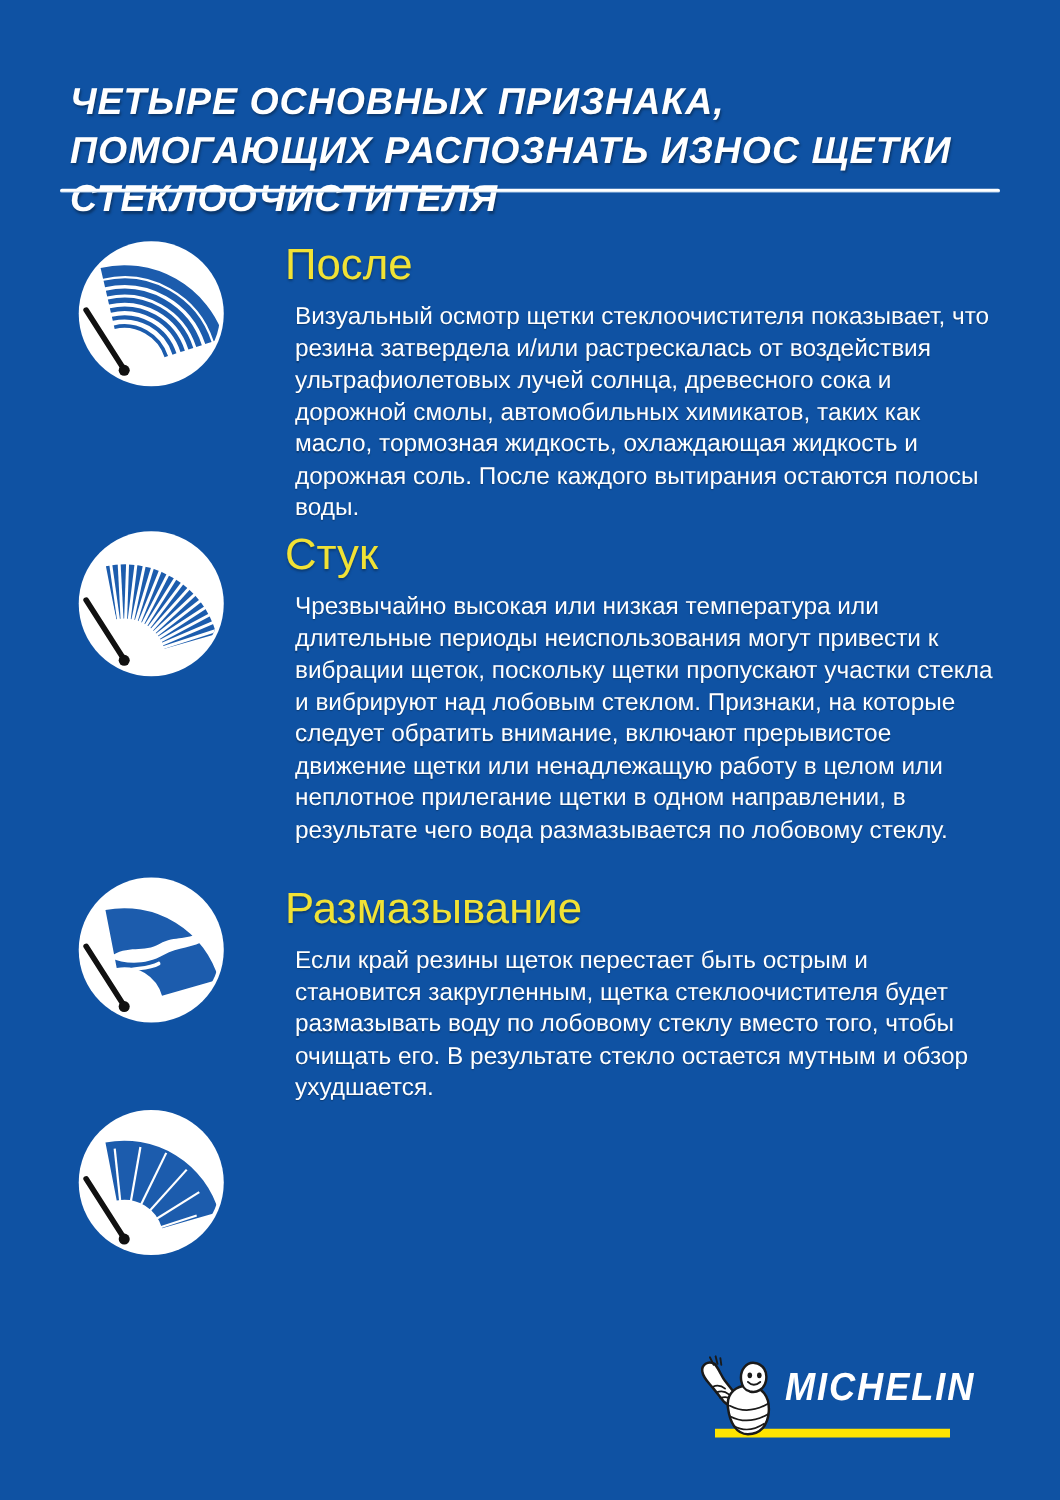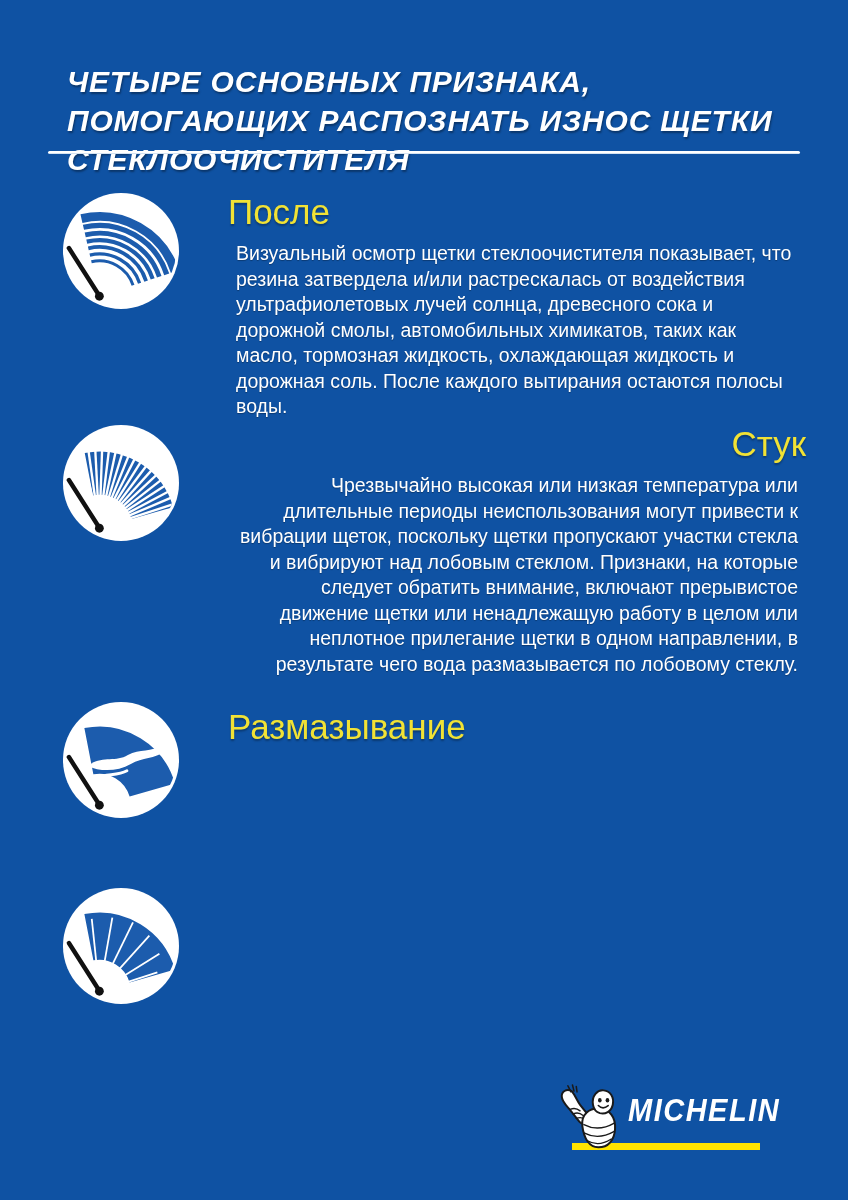--- a/index.html
+++ b/index.html
@@ -13,30 +13,30 @@
   
   .title{
     position:absolute;left:56px;top:42px;width:740px;
     color:#ffffff;
     font-weight:bold;font-style:italic;
     font-size:30px;line-height:39px;
     letter-spacing:0.8px;
     text-transform:uppercase;
     text-shadow:1px 2px 2px rgba(0,0,0,.35);
   }
-  .title span{display:block;margin-left:11px;}
+  .title span{display:block;}
   .divider{
     position:absolute;left:48px;top:151px;width:752px;height:3px;
     background:linear-gradient(180deg,#ffffff 55%,#b9d2ec);
     border-radius:2px;
   }
   
   .section{position:absolute;left:62px;display:flex;align-items:flex-start;}
   .sec-1{top:192px;}
-  .sec-2{top:424px;text-align:right;}
+  .sec-2{top:424px;}
   .sec-3{top:701px;}
   .sec-4{top:887px;}
   .badge{width:118px;height:118px;flex:none;display:block;}
   .sec-text{margin-left:48px;width:578px;}
   .sec-3 .sec-text{padding-top:6px;}
   .sec-4 .sec-text{padding-top:16px;}
   .sec-heading{
     margin:0 0 9px 0;
     color:#f1e235;
     font-size:35px;line-height:40px;
@@ -152,20 +152,21 @@
     <g clip-path="url(#clipC)">
       <circle cx="38" cy="106" r="56" fill="none" stroke="#1c5cad" stroke-width="48" pathLength="100" stroke-dasharray="23.6 76.4" transform="rotate(-101 38 106)"></circle>
       <path d="M 26 66 C 41 55, 54 63, 67 55 C 79 48, 91 53, 102 44 L 105 51 C 94 59, 82 57, 70 64 C 56 72, 39 72, 26 66 Z" fill="#ffffff"></path>
       <path d="M 35 78 C 47 74, 57 76, 66 71" stroke="#ffffff" stroke-width="3" fill="none" stroke-linecap="round"></path>
     </g>
     <line x1="7" y1="57" x2="37" y2="104" stroke="#111111" stroke-width="4.5" stroke-linecap="round"></line>
     <circle cx="38" cy="106" r="4.5" fill="#111111"></circle>
   </svg>
   <div class="sec-text">
     <h2 class="sec-heading">Размазывание</h2>
+    <p class="sec-body">Если край резины щеток перестает быть острым и становится закругленным, щетка стеклоочистителя будет размазывать воду по лобовому стеклу вместо того, чтобы очищать его. В результате стекло остается мутным и обзор ухудшается.</p>
   </div>
 </div>
 
 <div class="section sec-4">
   <svg class="badge" viewBox="0 0 120 120">
     <defs>
         <clipPath id="clipD">
           <circle cx="60" cy="60" r="56"></circle>
         </clipPath>
       </defs>

